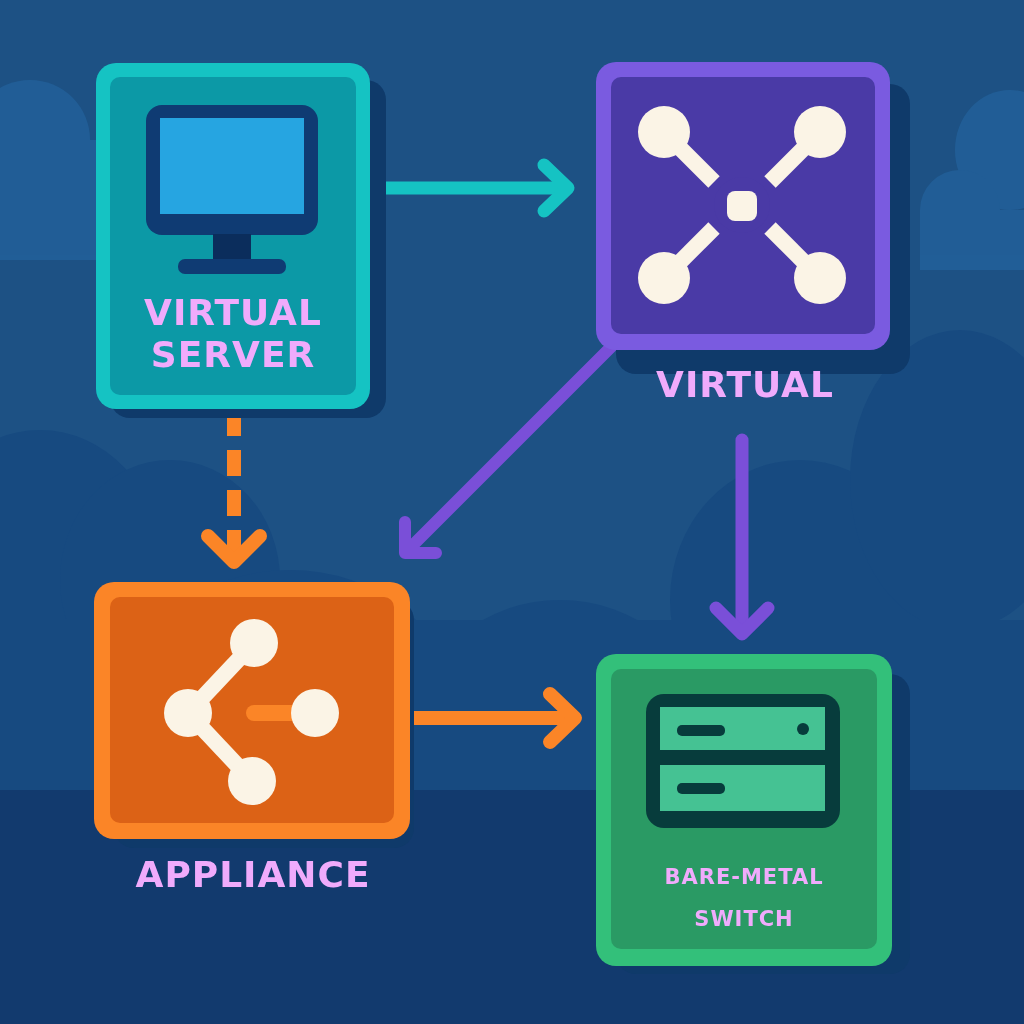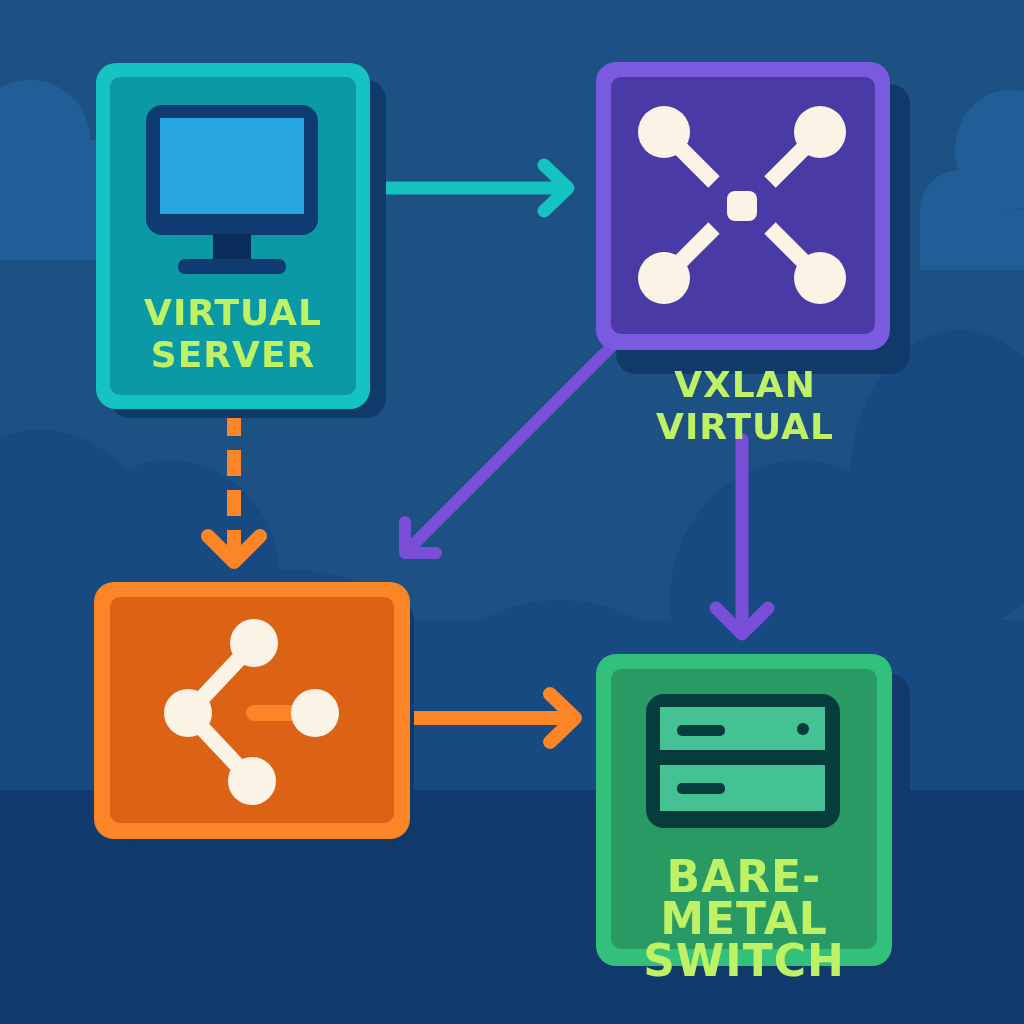--- a/index.html
+++ b/index.html
@@ -1,18 +1,18 @@
 <!DOCTYPE html>
 <html><head>
 <meta charset="utf-8">
 <style>
   html,body{margin:0;padding:0;}
   body{width:1024px;height:1024px;overflow:hidden;background:#1d5184;position:relative;font-family:"DejaVu Sans","Liberation Sans",sans-serif;}
   #stage{position:absolute;left:0;top:0;width:1024px;height:1024px;}
-  .label{position:absolute;color:#bef264;font-weight:bold;text-align:center;font-size:36px;line-height:42px;letter-spacing:1px;}
+  .label{position:absolute;color:#f0abfc;font-weight:bold;text-align:center;font-size:36px;line-height:42px;letter-spacing:1px;}
 </style>
 </head>
 <body>
 
 <svg id="stage" width="1024" height="1024" viewBox="0 0 1024 1024" xmlns="http://www.w3.org/2000/svg">
 
   <rect x="0" y="0" width="1024" height="1024" fill="#1d5184"></rect>
   <g fill="#22609a" opacity="0.85">
     <ellipse cx="30" cy="140" rx="60" ry="60"></ellipse>
     <rect x="0" y="140" width="100" height="120"></rect>
@@ -117,21 +117,21 @@
       <circle cx="803" cy="729" r="6" fill="#073c3c"></circle>
     </g>
   </g>
 </svg>
 
 <div class="label" style="left:110px;top:292px;width:246px;">
   <div>VIRTUAL</div>
   <div>SERVER</div>
 </div>
 <div class="label" style="left:600px;top:364px;width:290px;">
-  <div>VXLAN</div>
   <div>VIRTUAL</div>
 </div>
 <div class="label" style="left:100px;top:854px;width:306px;">
+  <div>APPLIANCE</div>
 </div>
-<div class="label" style="left:611px;top:856px;width:266px;font-size:44px;">
+<div class="label" style="left:611px;top:856px;width:266px;font-size:21px;">
   <div>BARE-METAL</div>
   <div>SWITCH</div>
 </div>
 
 </body></html>

